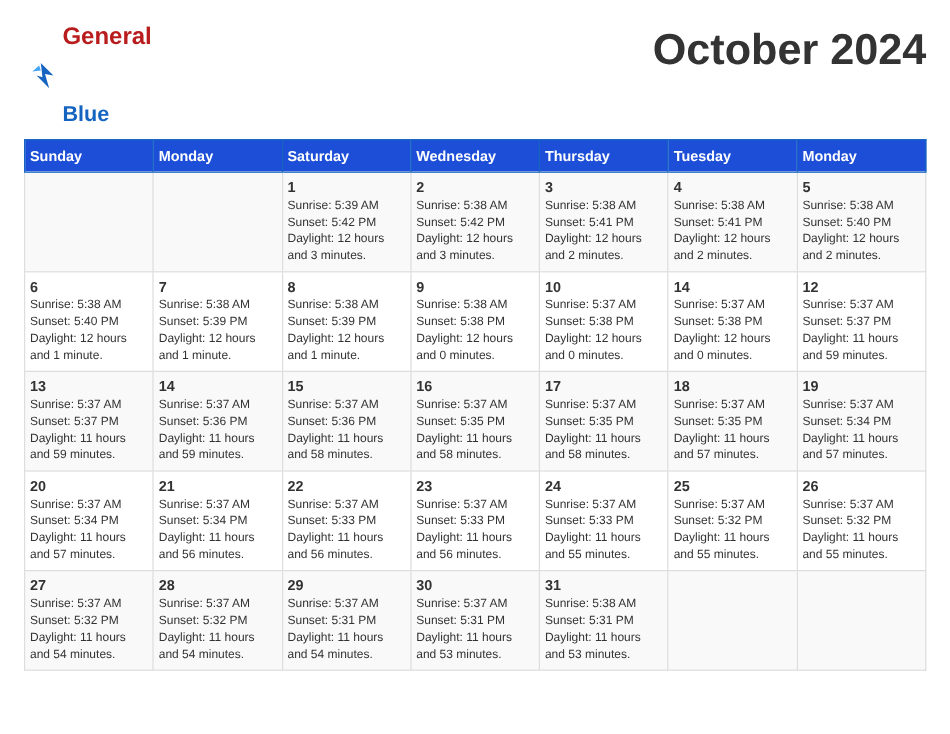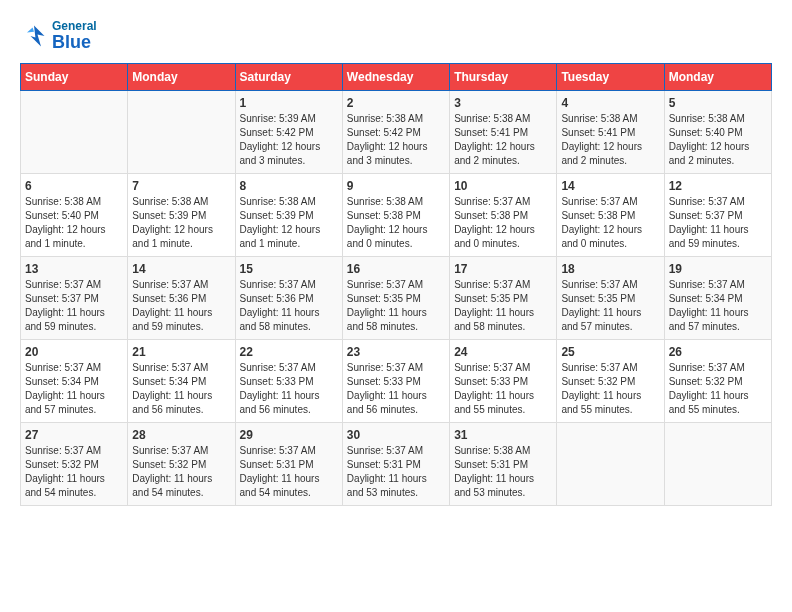--- a/index.html
+++ b/index.html
@@ -20,28 +20,29 @@
       display: flex;
       align-items: center;
       gap: 4px;
     }
     .logo-text {
       display: flex;
       flex-direction: column;
       line-height: 1.1;
     }
     .logo-general {
-      font-size: 12px;
-      font-weight: bold;
-      color: #0369a1;
+      font-size: 20px;
+      font-weight: bold;
+      color: #b91c1c;
     }
     .logo-blue {
       font-size: 18px;
       font-weight: bold;
       color: #1565c0;
+      margin-top: 44px;
     }
     .logo-bird {
       width: 28px;
       height: 28px;
     }
     .title-area {
       text-align: right;
     }
     .month-title {
       font-size: 36px;
@@ -51,21 +52,21 @@
     .location-title {
       font-size: 16px;
       color: #555;
     }
     table {
       width: 100%;
       border-collapse: collapse;
       table-layout: fixed;
     }
     thead tr {
-      background-color: #ef4444;
+      background-color: #1d4ed8;
     }
     thead th {
       color: #fff;
       font-size: 12px;
       font-weight: bold;
       padding: 6px 4px;
       border: 1px solid #1565c0;
       text-align: left;
     }
     tbody tr {
@@ -105,20 +106,21 @@
     <svg class="logo-bird" viewBox="0 0 40 40">
       <polygon points="20,5 35,20 25,18 30,35 15,20 22,22" fill="#1565c0"></polygon>
       <polygon points="18,8 10,15 20,14" fill="#42a5f5"></polygon>
     </svg>
     <div class="logo-text">
       <span class="logo-general">General</span>
       <span class="logo-blue">Blue</span>
     </div>
   </div>
   <div class="title-area">
+    <div class="month-title">October 2024</div>
   </div>
 </div>
 
 <table>
   <thead>
     <tr>
     <th>Sunday</th>
         <th>Monday</th>
         <th>Saturday</th>
         <th>Wednesday</th>

